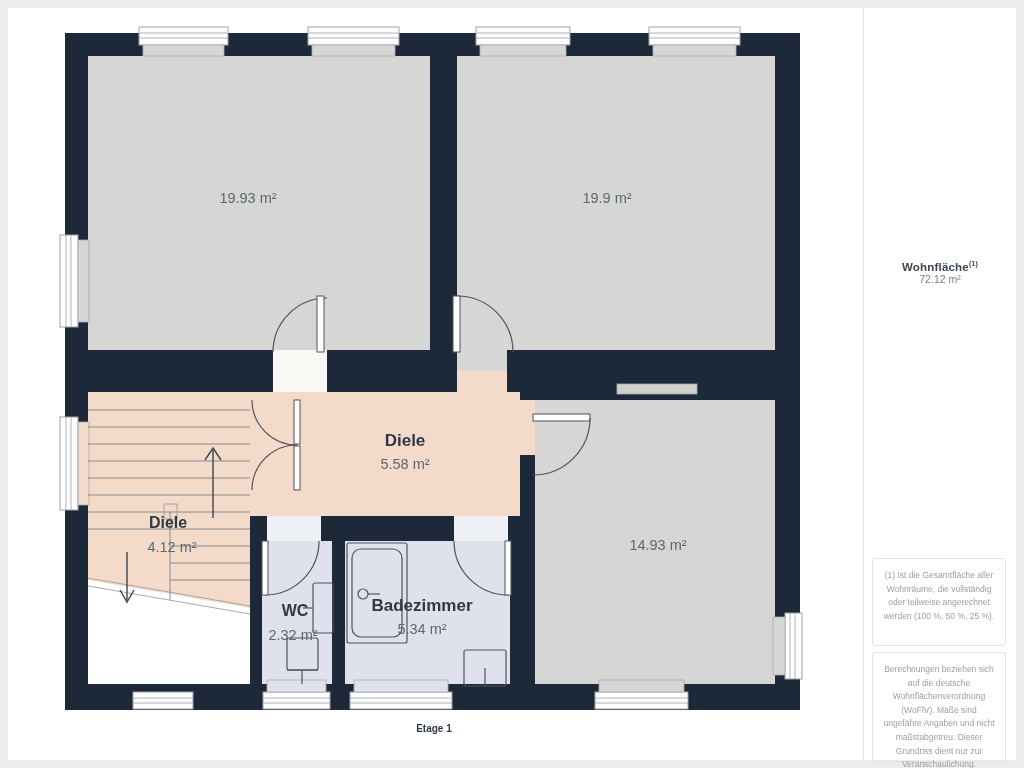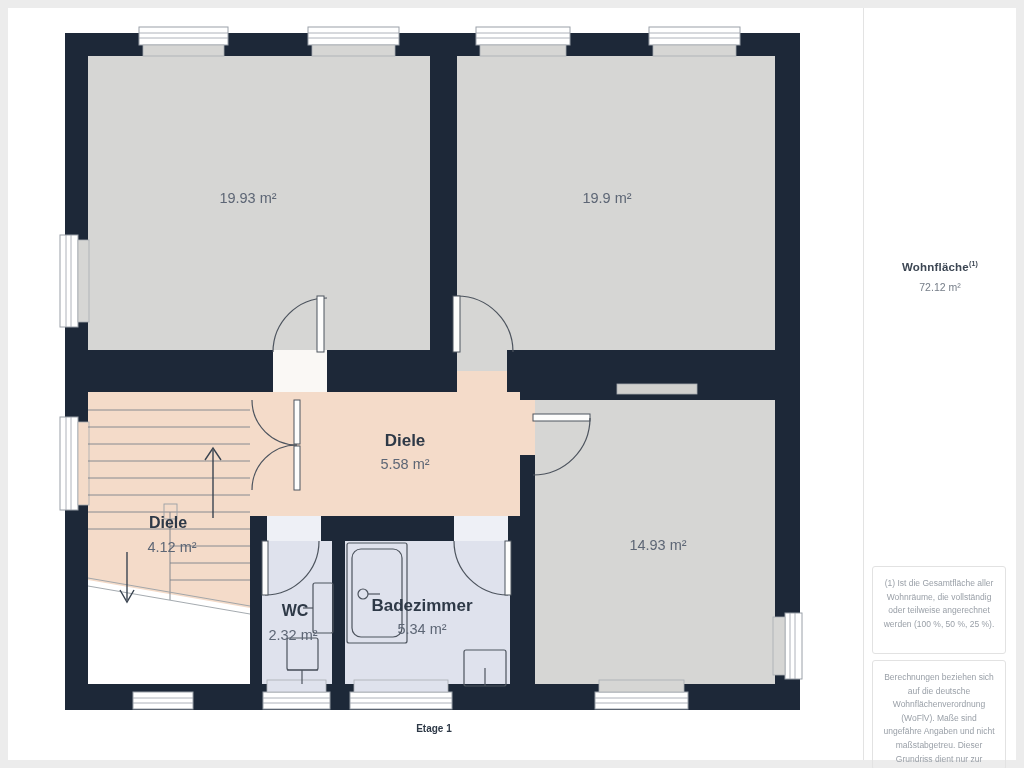--- a/index.html
+++ b/index.html
@@ -21,27 +21,27 @@
     position:absolute;left:856px;top:0;bottom:0;right:0;
   }
   .total-block{
     position:absolute;left:0;right:0;top:252px;text-align:center;
   }
   .total-label{
     font-size:11.5px;font-weight:700;color:#3c4653;letter-spacing:.2px;
   }
   .total-label sup{font-size:7px;font-weight:700;}
   .total-value{
-    margin-top:8px;font-size:10.5px;color:#757d88;
+    font-size:10.5px;color:#757d88;
   }
   .note-box{
     position:absolute;left:8px;right:10px;
     border:1px solid #e2e2e2;border-radius:3px;
     padding:10px 8px;box-sizing:border-box;
-    font-size:8.5px;line-height:1.6;color:#9aa0a8;text-align:center;margin-top:8px;
+    font-size:8.5px;line-height:1.6;color:#9aa0a8;text-align:center;
   }
   .note-box.first{top:550px;height:88px;}
   .note-box.second{top:644px;height:110px;}
   
   .wall{fill:#1d2838;}
   .floor-room{fill:#d6d6d4;}
   .floor-hall{fill:#f4dbc9;}
   .floor-bath{fill:#dfe2ed;}
   .win{fill:#ffffff;stroke:#9aa0a8;stroke-width:1;}
   .win-line{stroke:#9aa0a8;stroke-width:0.8;fill:none;}

